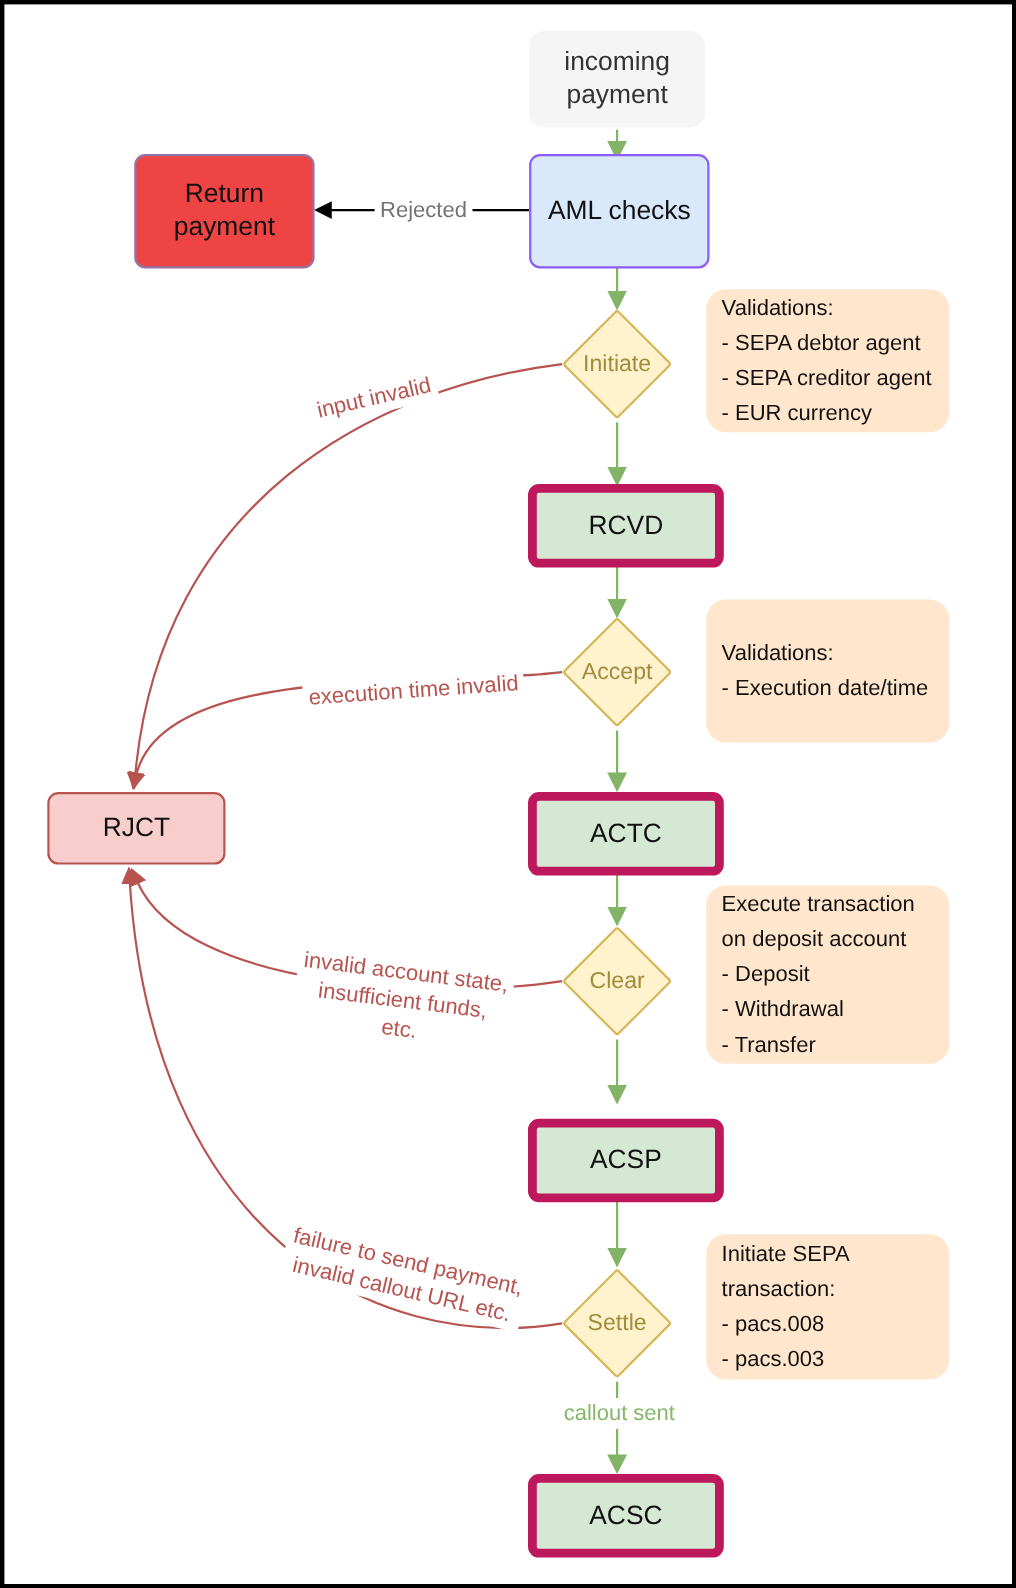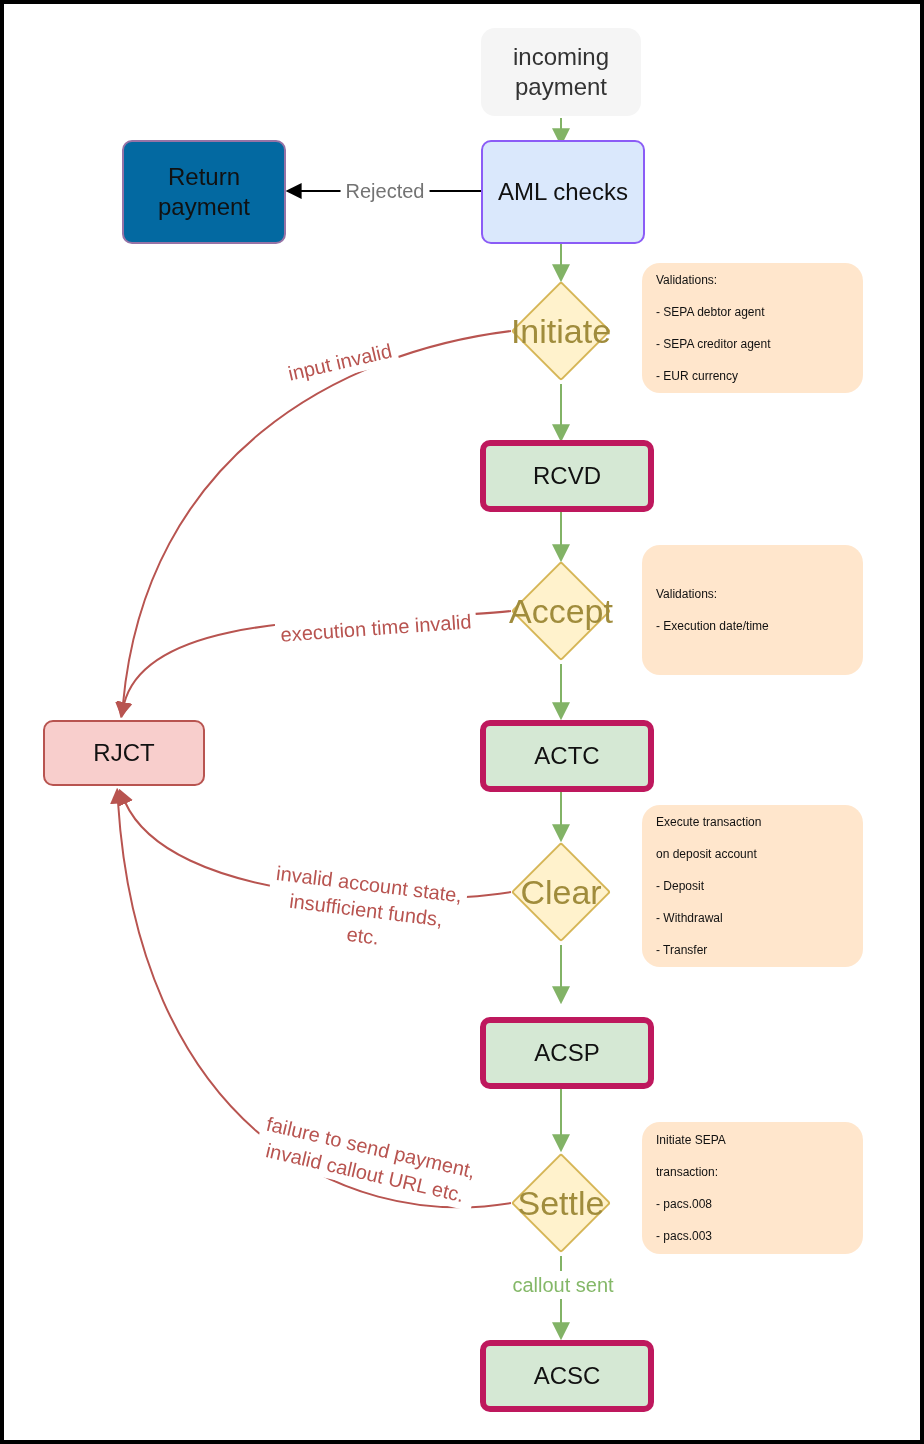--- a/index.html
+++ b/index.html
@@ -17,45 +17,45 @@
   .box {
     position:absolute; z-index:2;
     display:flex; align-items:center; justify-content:center;
     text-align:center;
     font-size:24px; color:#111;
     border-radius:10px;
     line-height:1.25;
   }
   .box.start   { background:#f5f5f5; color:#333; border:none; border-radius:14px; }
   .box.blue    { background:#dae8fc; border:2px solid #8b5cf6; }
-  .box.purple  { background:#0369a1; border:2px solid #9673a6; }
-  .box.green   { background:#d5e8d4; border:6px solid #be185d; }
+  .box.purple  { background:#ef4444; border:2px solid #9673a6; }
+  .box.green   { background:#d5e8d4; border:8px solid #be185d; }
   .box.red     { background:#f8cecc; border:2px solid #b85450; }
 
   .diamond { position:absolute; width:100px; height:102px; z-index:2; }
   .diamond .shape {
     position:absolute; left:50%; top:50%;
     width:71px; height:71px;
     transform:translate(-50%,-50%) rotate(45deg);
     background:#fff2cc; border:2px solid #d6b656; border-radius:3px;
     box-sizing:border-box;
   }
   .diamond .dlabel {
     position:absolute; inset:0; z-index:2;
     display:flex; align-items:center; justify-content:center;
-    font-size:34px; color:#a08c3c;
+    font-size:21px; color:#a08c3c;
   }
 
   .note {
     position:absolute; z-index:2;
     width:221px; box-sizing:border-box;
     background:#ffe6cc; border-radius:18px;
     display:flex; align-items:center;
     padding:20px 14px;
-    font-size:12px; line-height:32px; color:#111;
+    font-size:20px; line-height:32px; color:#111;
     white-space:pre-line;
   }
 
   .elabel {
     position:absolute; z-index:3;
     transform:translate(-50%,-50%);
     background:#ffffff; padding:1px 5px;
     font-size:20px; line-height:26px;
     white-space:pre-line; text-align:center;
   }

